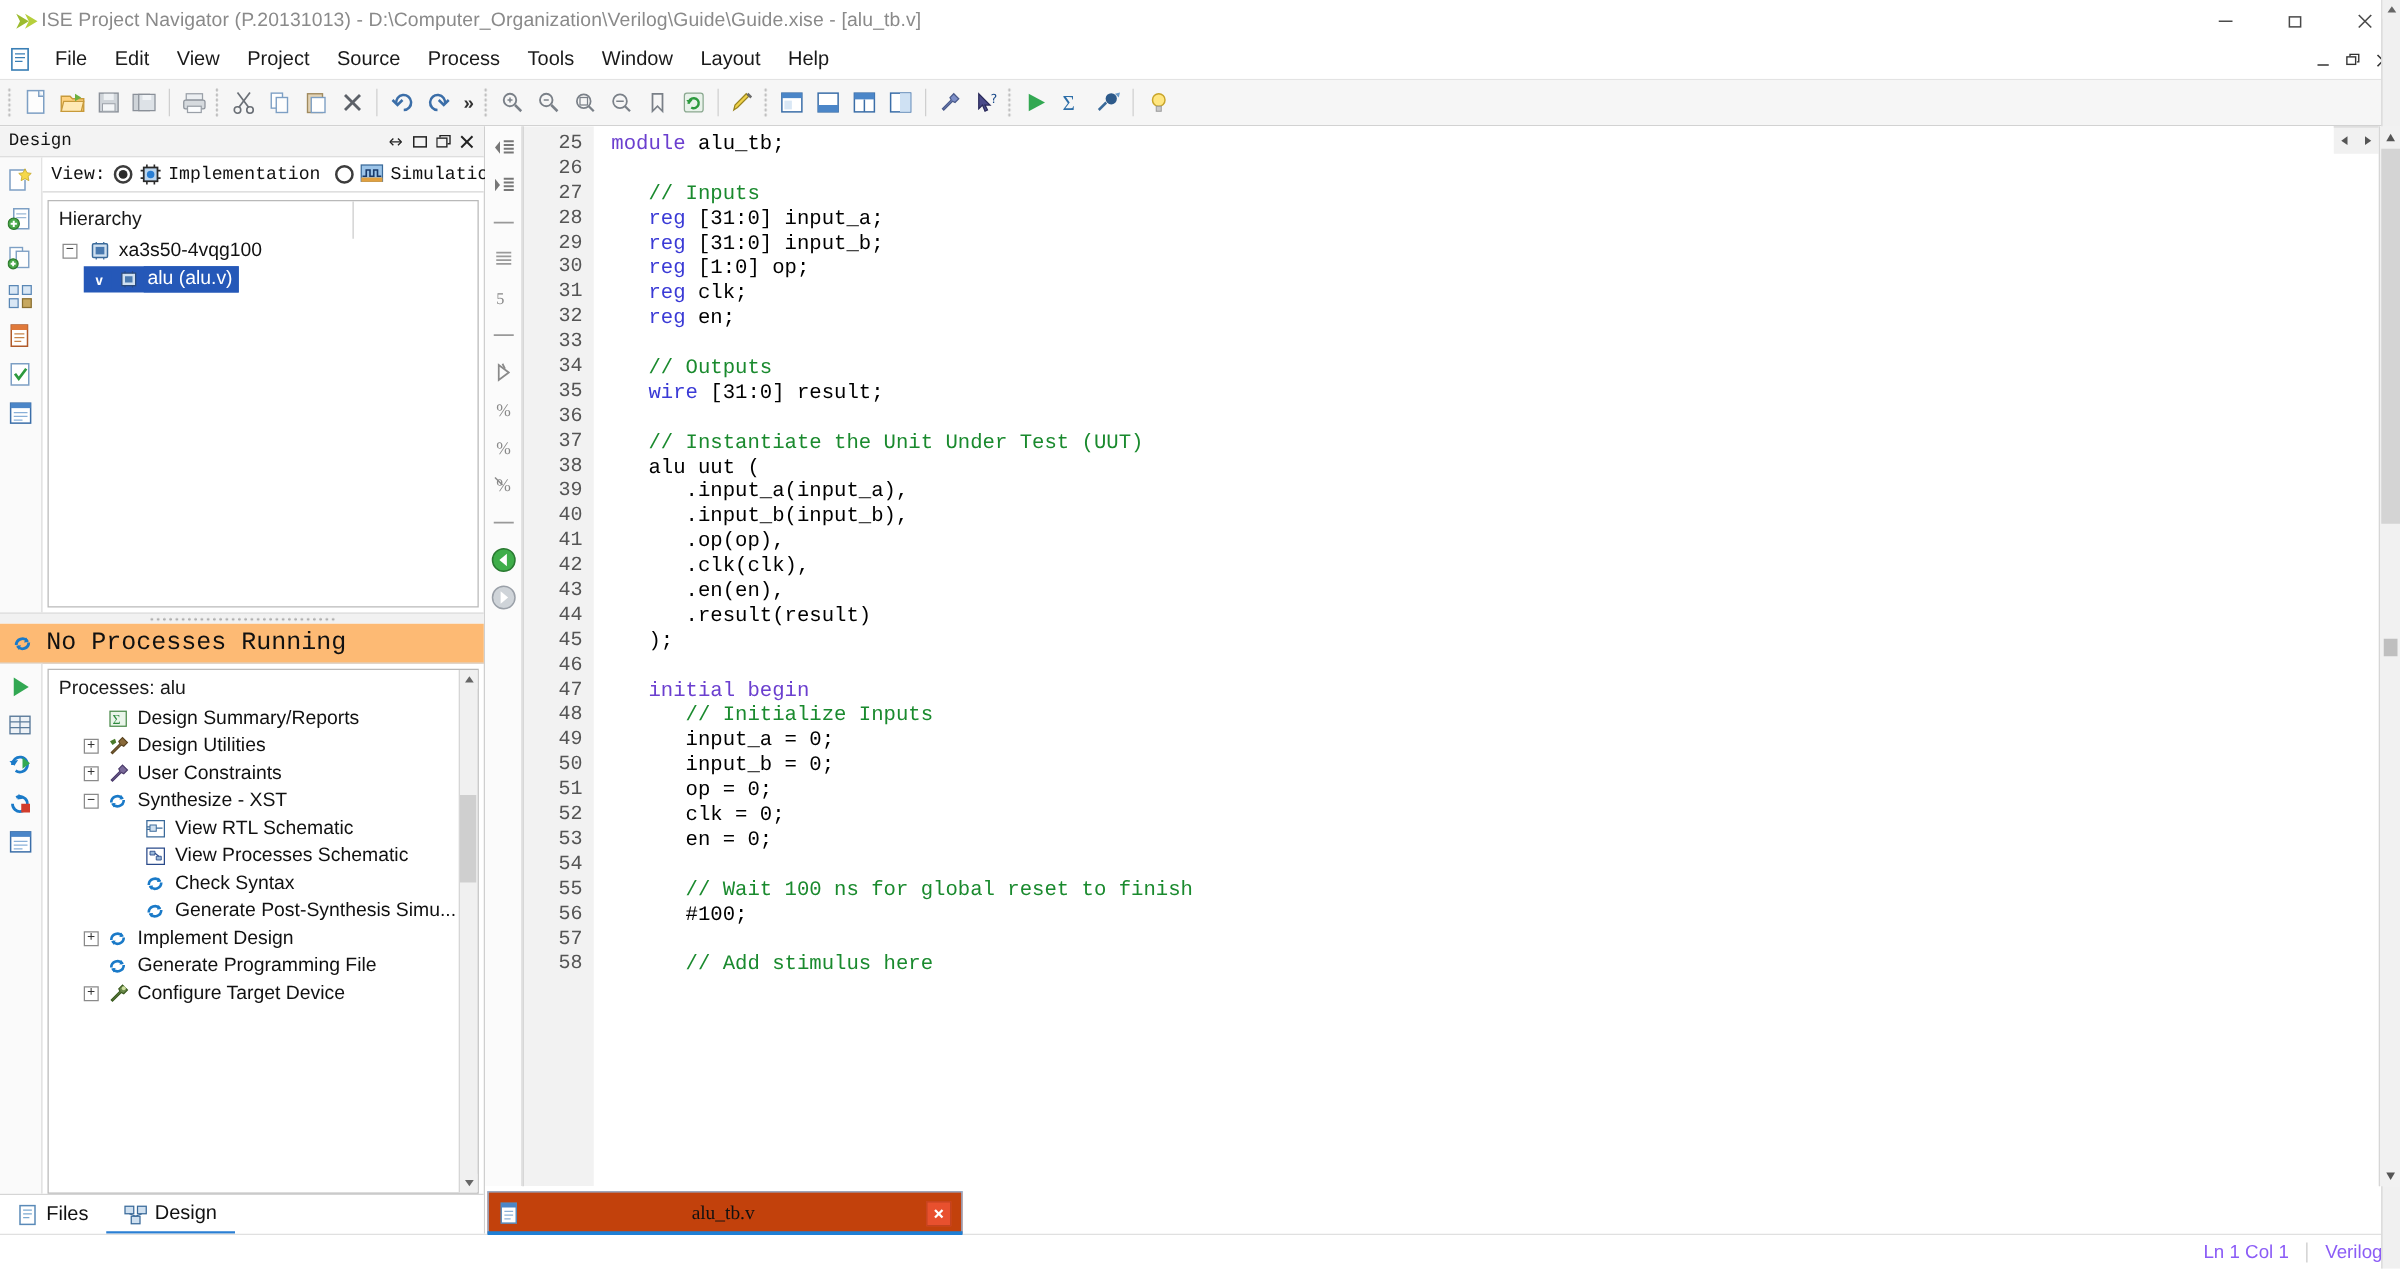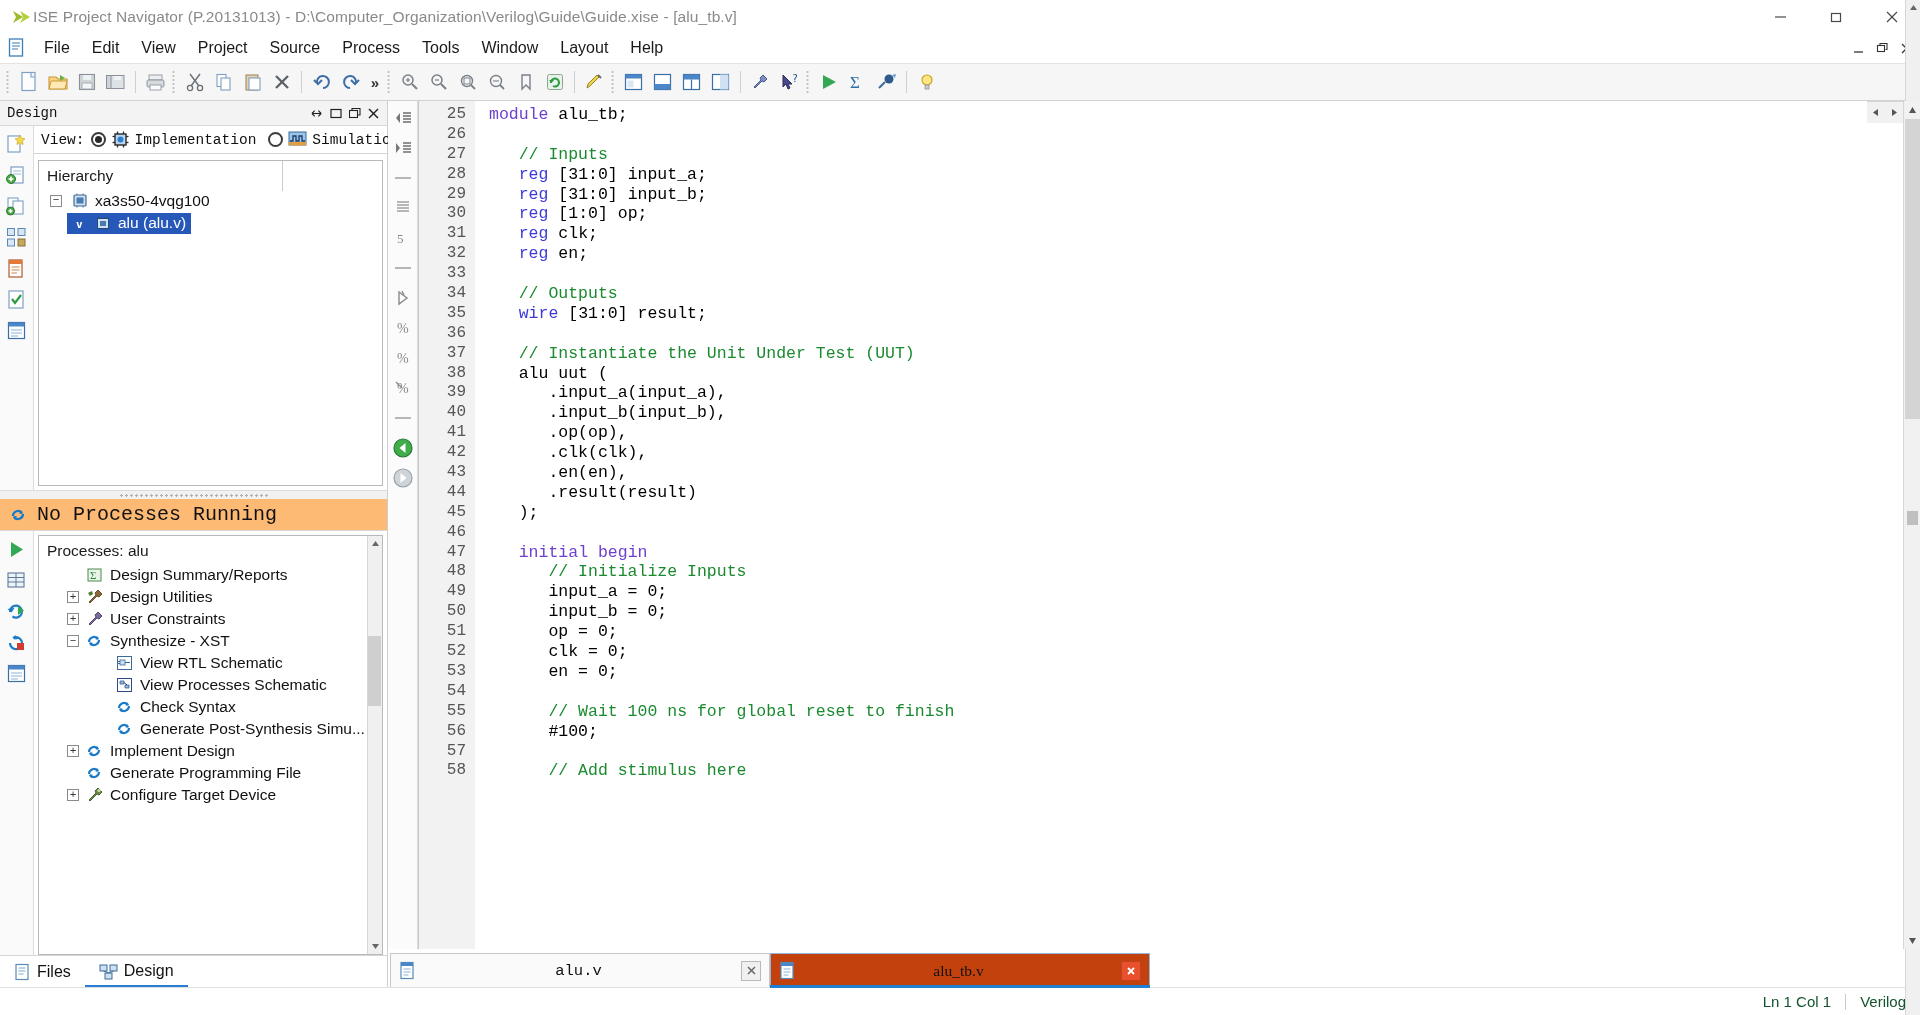--- a/index.html
+++ b/index.html
@@ -169,21 +169,21 @@
           font-family: "Liberation Mono", monospace; font-size: 15.5px; color: #111; position: relative; }
   .ftab.active { background: #c2410c; border-color: #8fb7e0; font-family: Liberation Serif, serif; }
   .ftab.active::after { content:""; position:absolute; left:-1px; right:-1px; bottom:-1px; height:3px; background:#1f7fd4; }
   .ftab .ft-label { flex: 1 1 auto; text-align: center; }
   .ftab-close { width: 20px; height: 20px; display:flex; align-items:center; justify-content:center;
                 border: 1px solid #b9b9b9; background: #f0f0f0; color:#666; font-size: 13px; }
   .ftab-close.red { background: #e8502e; border-color: #c2421f; color: #fff; font-weight: bold; }
 
   
   .statusbar { height: 28px; flex: 0 0 28px; display: flex; align-items: center;
-               background: #fff; border-top: 1px solid #e0e0e0; font-size: 15px; color: #14532d; }
+               background: #fff; border-top: 1px solid #e0e0e0; font-size: 15px; color: #8b5cf6; }
   .sb-spacer { flex: 1 1 auto; }
   .sb-cell { padding: 0 14px; display:flex; align-items:center; height: 22px;}
   .sb-div { width: 1px; height: 16px; background: #c9c9c9; }
 </style>
 </head>
 <body>
 
 <div class="app">
 
   <div class="titlebar">
@@ -1042,38 +1042,20 @@
           <div class="vs-mark"></div>
           <div class="vs-arrow bot">
             <svg width="9" height="8" viewBox="0 0 9 8">
                 <path d="M4.5 7 L1 1 L8 1 Z" fill="#555"></path>
               </svg>
           </div>
         </div>
       </div>
 
       <div class="filetabs">
-        <div class="ftab">
-          <span style="display:flex;">
-            <svg width="17" height="19" viewBox="0 0 17 19">
-                <rect x="2" y="1.5" width="12" height="16" fill="#fff" stroke="#5a8ab8" stroke-width="1.2"></rect>
-                <rect x="2" y="1.5" width="12" height="3.5" fill="#4b86c8"></rect>
-                <line x1="4.5" y1="8" x2="11.5" y2="8" stroke="#8ab0d8"></line>
-                <line x1="4.5" y1="11" x2="11.5" y2="11" stroke="#8ab0d8"></line>
-                <line x1="4.5" y1="14" x2="9.5" y2="14" stroke="#8ab0d8"></line>
-              </svg>
-          </span>
-          <span class="ft-label">alu.v</span>
-          <span class="ftab-close">
-            <svg width="9" height="9" viewBox="0 0 9 9">
-                <line x1="1" y1="1" x2="8" y2="8" stroke="#666" stroke-width="1.5"></line>
-                <line x1="8" y1="1" x2="1" y2="8" stroke="#666" stroke-width="1.5"></line>
-              </svg>
-          </span>
-        </div>
         <div class="ftab active">
           <span style="display:flex;">
             <svg width="17" height="19" viewBox="0 0 17 19">
                 <rect x="2" y="1.5" width="12" height="16" fill="#fff" stroke="#5a8ab8" stroke-width="1.2"></rect>
                 <rect x="2" y="1.5" width="12" height="3.5" fill="#4b86c8"></rect>
                 <line x1="4.5" y1="8" x2="11.5" y2="8" stroke="#8ab0d8"></line>
                 <line x1="4.5" y1="11" x2="11.5" y2="11" stroke="#8ab0d8"></line>
                 <line x1="4.5" y1="14" x2="9.5" y2="14" stroke="#8ab0d8"></line>
               </svg>
           </span>

